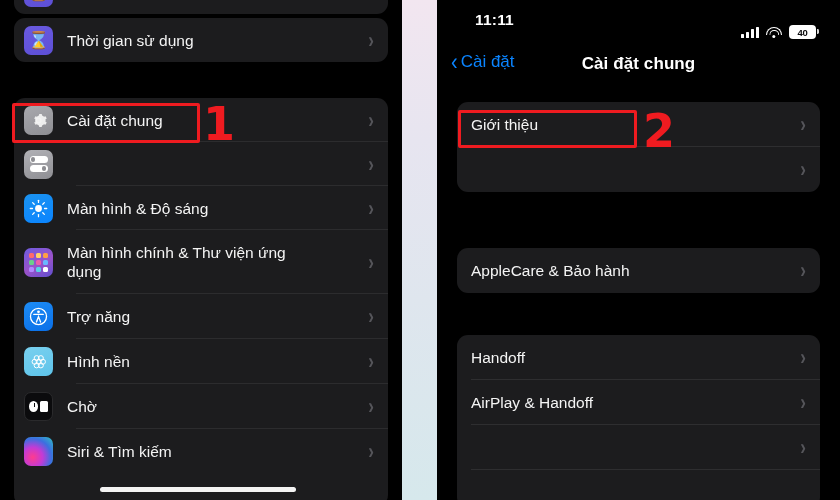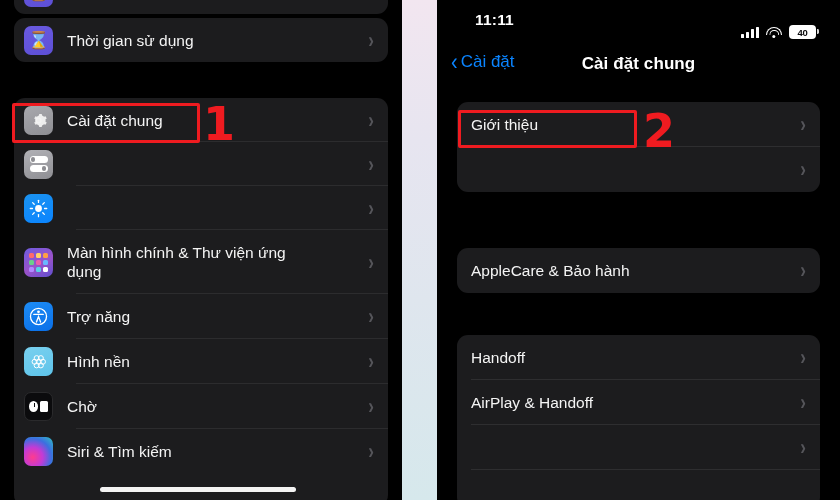--- a/index.html
+++ b/index.html
@@ -175,20 +175,21 @@
                 <line x1="12" y1="19.6" x2="12" y2="22.4"></line>
               <line x1="1.6" y1="12" x2="4.4" y2="12"></line>
                 <line x1="19.6" y1="12" x2="22.4" y2="12"></line>
               <line x1="4.6" y1="4.6" x2="6.6" y2="6.6"></line>
                 <line x1="17.4" y1="17.4" x2="19.4" y2="19.4"></line>
               <line x1="19.4" y1="4.6" x2="17.4" y2="6.6"></line>
                 <line x1="6.6" y1="17.4" x2="4.6" y2="19.4"></line>
             </g>
           </svg>
         </span>
+        <span class="l-txt">Màn hình &amp; Độ sáng</span>
         <span class="chev">›</span>
         <span class="sep"></span>
       </div>
 
       <div class="l-row" style="min-height:64px; align-items:center;justify-content:center;">
         <span class="ico ic-home">
           <span class="hs">
             <span style="background:#ff6b6b"></span>
               <span style="background:#ffd166"></span>
               <span style="background:#ff9f45"></span>

